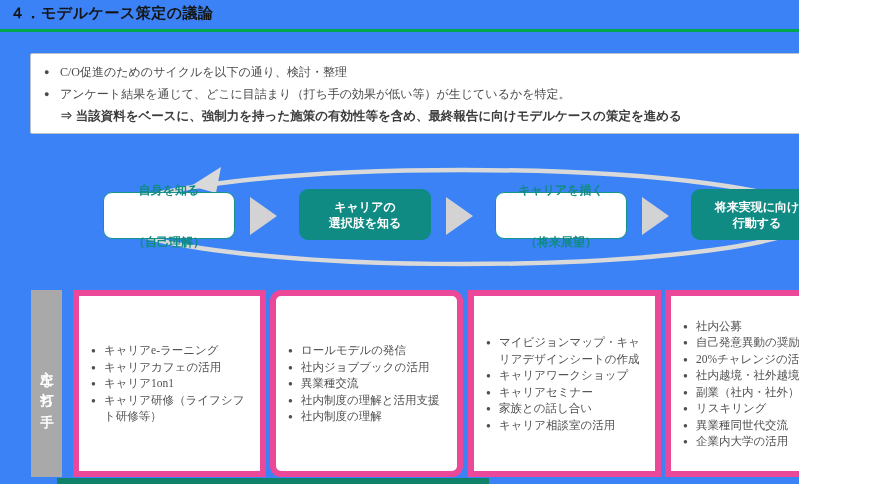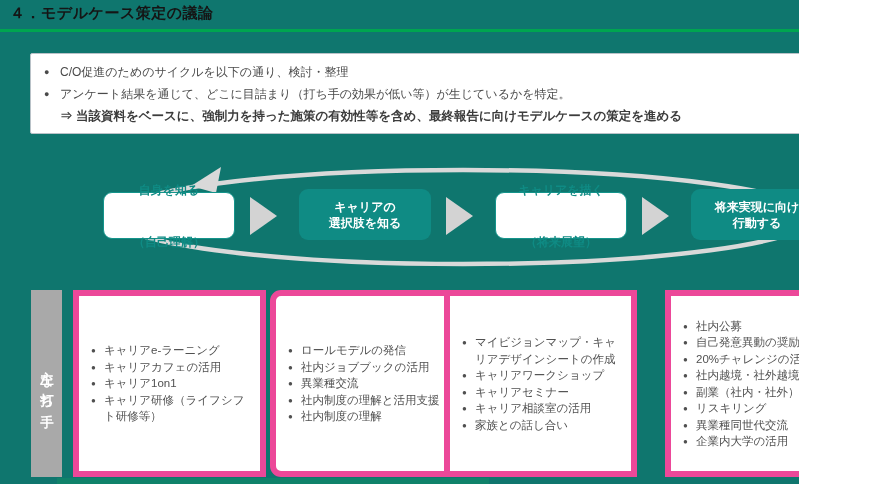--- a/index.html
+++ b/index.html
@@ -1,18 +1,18 @@
 <!DOCTYPE html>
 <html><head>
 <meta charset="utf-8">
 <style>
   html,body{margin:0;padding:0;background:#fff;}
   .slide{
-    position:relative;width:799px;height:484px;background:#0f766e;overflow:hidden;
-    font-family:Liberation Sans, sans-serif;
+    position:relative;width:799px;height:484px;background:#3b82f6;overflow:hidden;
+    font-family:Liberation Serif, serif;
   }
   .title{
     position:absolute;left:10px;top:4px;font-size:15px;font-weight:bold;color:#151515;
     letter-spacing:.5px;white-space:nowrap;
   }
   .title-rule{position:absolute;left:0;top:29px;width:871px;height:3px;background:#00A550;}
 
   .summary{
     position:absolute;left:30px;top:53px;width:812px;height:81px;box-sizing:border-box;
     border:1px solid #b9c2c8;border-radius:2px;background:#fff;padding:7px 12px;
@@ -46,21 +46,21 @@
     position:absolute;left:31px;top:290px;width:31px;height:187px;background:#a9a9a9;
     color:#fff;font-weight:bold;font-size:13.5px;letter-spacing:3px;
     writing-mode:vertical-rl;text-orientation:upright;
     display:flex;align-items:center;justify-content:center;
   }
   .mbox{
     position:absolute;top:290px;width:193px;height:187px;box-sizing:border-box;
     background:#fff;border:6px solid #ec4899;
     display:flex;align-items:center;padding:0 9px 0 12px;
   }
-  .c0{left:73px;} .c1{left:270px;border-radius:11px;} .c2{left:444px;padding-left:12px;} .c3{left:665px;}
+  .c0{left:73px;} .c1{left:270px;border-radius:11px;} .c2{left:468px;padding-left:12px;} .c3{left:665px;}
   .mbox ul{margin:0;padding:0;list-style:none;font-size:11.5px;color:#505050;line-height:16.5px;}
   .mbox li{position:relative;padding-left:13px;}
   .mbox li::before{content:"●";position:absolute;left:0;top:1px;font-size:8px;}
 
   .footer-bar{position:absolute;left:57px;top:478px;width:432px;height:6px;background:#10826A;}
 </style>
 </head>
 <body>
 
 <div class="slide">
@@ -118,22 +118,22 @@
       <li>異業種交流</li>
       <li>社内制度の理解と活用支援</li>
       <li>社内制度の理解</li>
     </ul>
   </div>
   <div class="mbox c2">
     <ul>
       <li>マイビジョンマップ・キャリアデザインシートの作成</li>
       <li>キャリアワークショップ</li>
       <li>キャリアセミナー</li>
+      <li>家族との話し合い</li>
       <li>キャリア相談室の活用</li>
-      <li>家族との話し合い</li>
     </ul>
   </div>
   <div class="mbox c3">
     <ul>
       <li>社内公募</li>
       <li>自己発意異動の奨励</li>
       <li>20%チャレンジの活用</li>
       <li>社内越境・社外越境</li>
       <li>副業（社内・社外）</li>
       <li>リスキリング</li>

